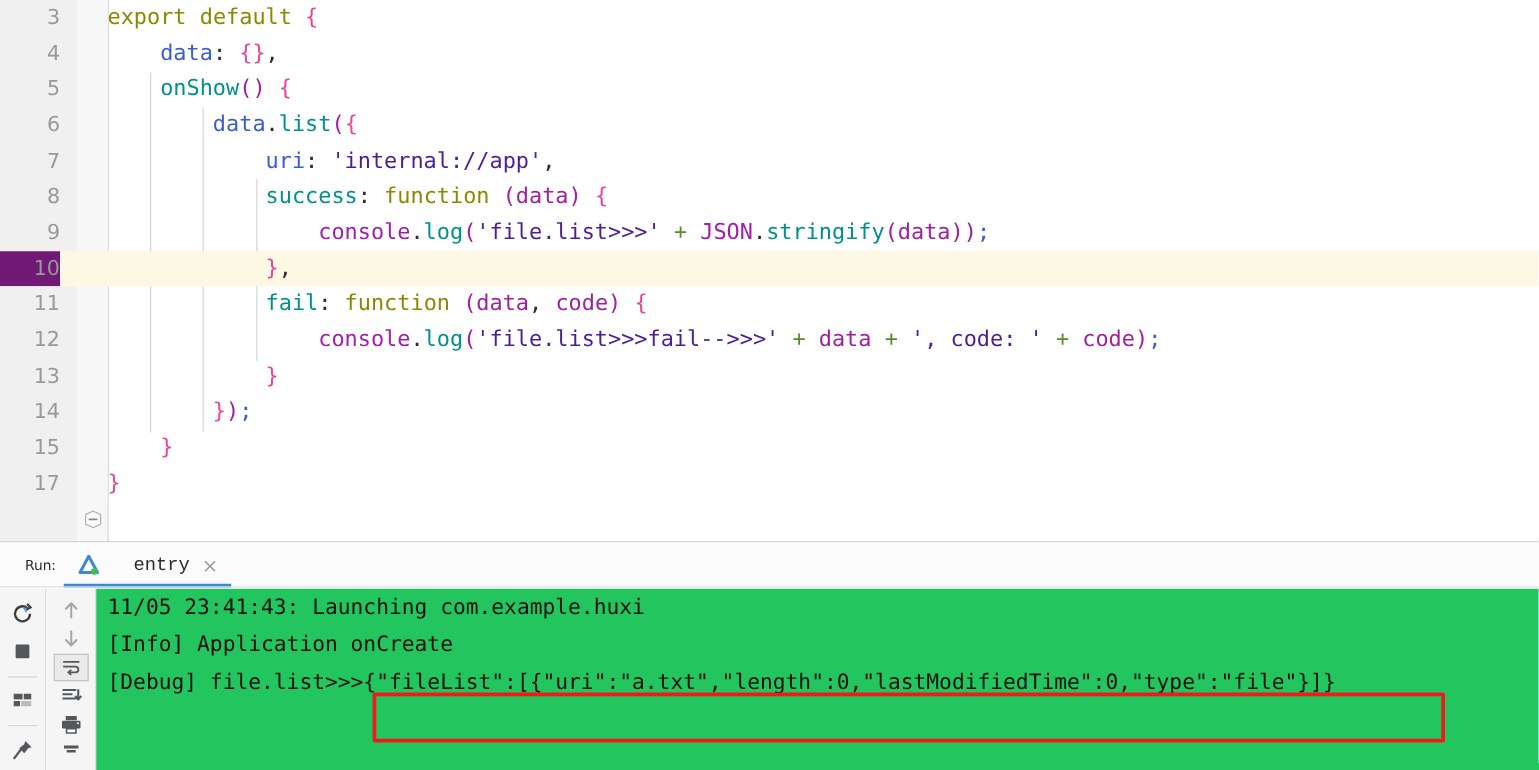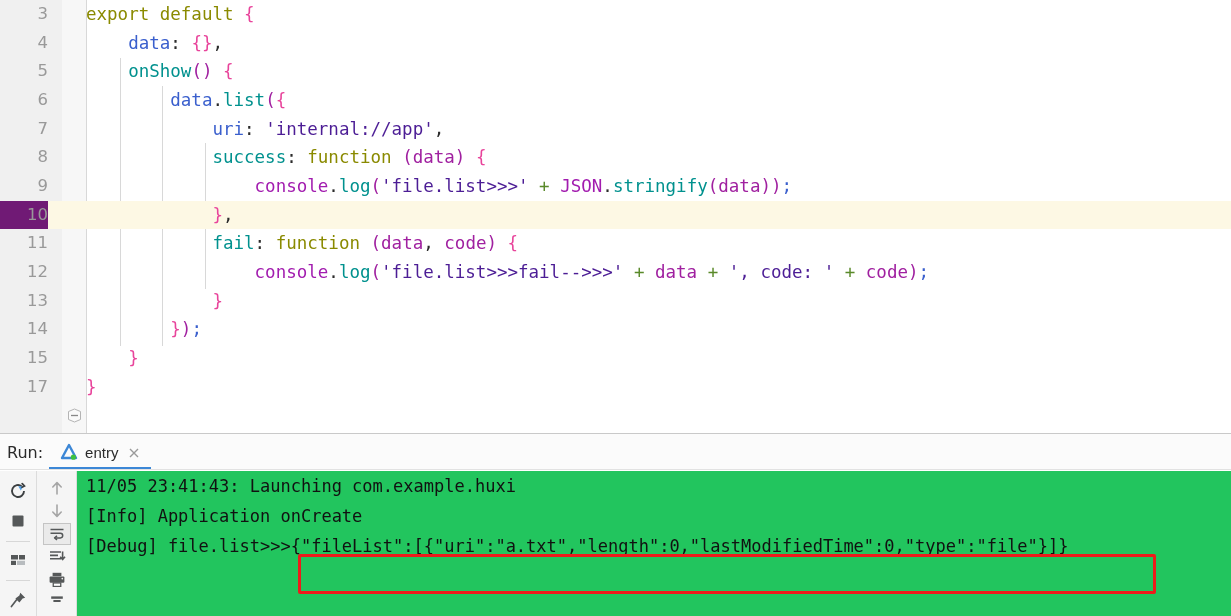--- a/index.html
+++ b/index.html
@@ -111,38 +111,39 @@
     background: #c9c9c9;
   }
 
   .tabbar {
     position: absolute; left: 0; top: 1px;
     width: 1231px; height: 36px;
     background: #fbfbfb;
     display: flex; align-items: center;
   }
   .run-label {
-    margin-left: 7px;
-    font-size: 16px;
+    margin-left: 20px;
+    font-size: 11px;
     color: #2b2b2b;
     font-family: "DejaVu Sans", sans-serif;
   }
   .tab {
     position: relative;
     display: flex; align-items: center;
     height: 36px;
     padding: 0 10px 0 10px;
     margin-left: 6px;
     cursor: default;
   }
   .tab .tab-ico { width: 20px; height: 20px; margin-right: 6px; flex: 0 0 auto; }
   .tab .tab-text {
     font-size: 15px; color: #2b2b2b;
-    font-family: Liberation Sans, sans-serif;
+    font-family: Liberation Mono, monospace;
     white-space: nowrap;
+    margin-left: 20px;
   }
   .tab .tab-close {
     margin-left: 9px; width: 14px; height: 14px;
     flex: 0 0 auto;
   }
   .tab.active::after {
     content: "";
     position: absolute; left: 0; right: 0; bottom: 0;
     height: 3px; background: #3c87d6;
   }

